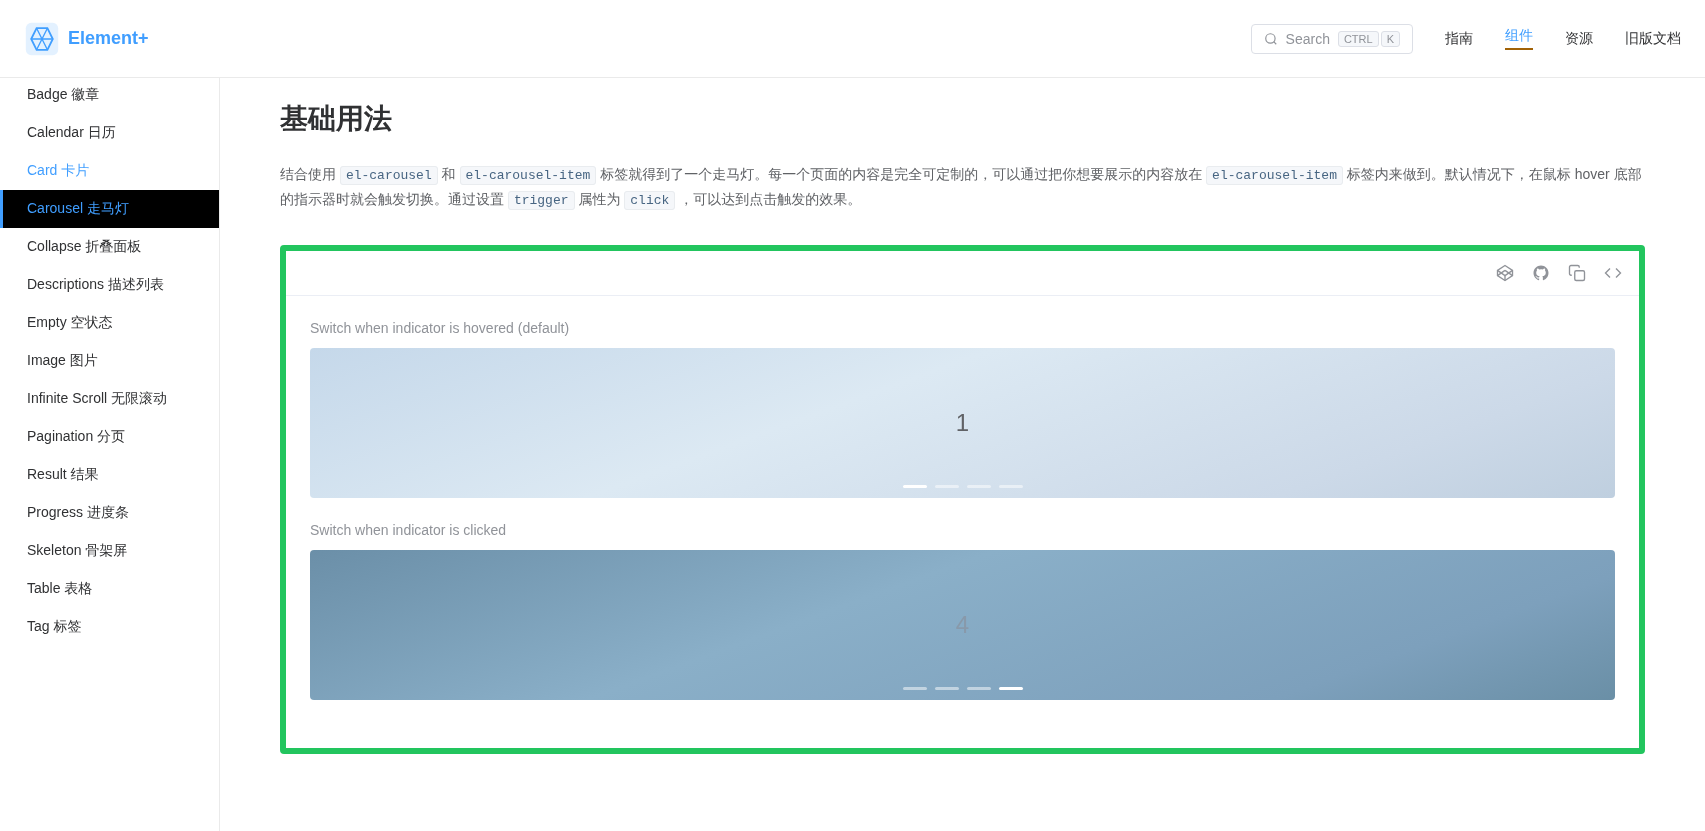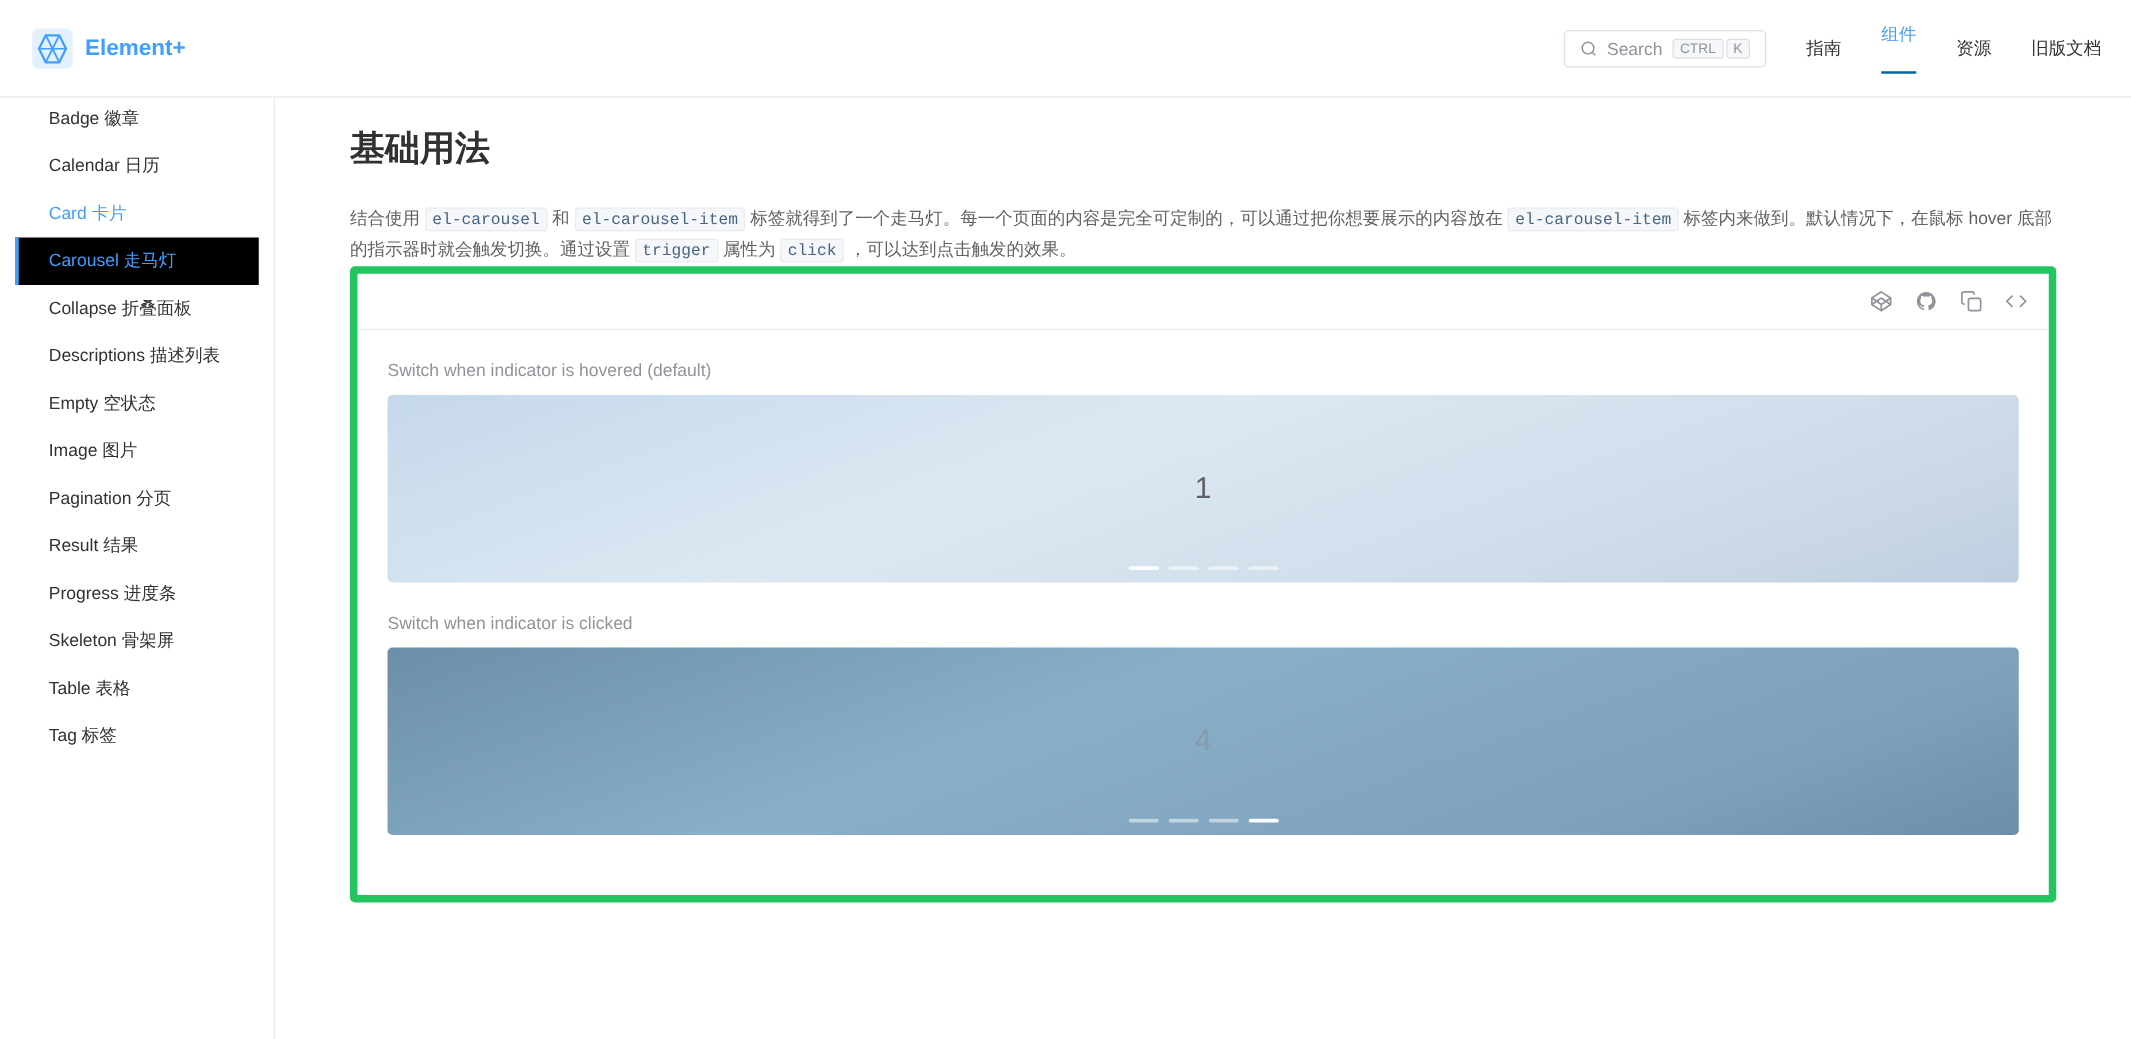--- a/index.html
+++ b/index.html
@@ -62,38 +62,38 @@
       font-size: 11px;
     }
     .nav-link {
       font-size: 14px;
       color: #303133;
       text-decoration: none;
       cursor: pointer;
     }
     .nav-link.active {
       color: #409eff;
-      border-bottom: 2px solid #0369a1;
-      padding-bottom: 20px;
+      border-bottom: 2px solid #a16207;
+      padding-bottom: 3px;
     }
 
     
     .layout {
       display: flex;
       margin-top: 60px;
       height: calc(100vh - 60px);
     }
 
     
     .sidebar {
       width: 220px;
       min-width: 220px;
       border-right: 1px solid #eaeaea;
       overflow-y: auto;
-      padding: 16px 12px;
+      padding: 16px 0;
       position: relative;
     }
     .sidebar::-webkit-scrollbar {
       width: 6px;
     }
     .sidebar::-webkit-scrollbar-track {
       background: transparent;
     }
     .sidebar::-webkit-scrollbar-thumb {
       background: #c0c4cc;
@@ -123,20 +123,21 @@
     .page-title {
       font-size: 28px;
       font-weight: bold;
       color: #303133;
       margin-bottom: 24px;
     }
     .description {
       font-size: 14px;
       line-height: 1.8;
       color: #606266;
+      margin-bottom: 32px;
     }
     .description code {
       background: #f5f7fa;
       border: 1px solid #e9ecef;
       border-radius: 3px;
       padding: 1px 5px;
       font-family: 'Courier New', monospace;
       font-size: 13px;
       color: #476582;
     }
@@ -260,20 +261,21 @@
 
   <aside class="sidebar">
     <div class="sidebar-item">Badge 徽章</div>
     <div class="sidebar-item">Calendar 日历</div>
     <div class="sidebar-item" style="color:#409eff;">Card 卡片</div>
     <div class="sidebar-item active">Carousel 走马灯</div>
     <div class="sidebar-item">Collapse 折叠面板</div>
     <div class="sidebar-item">Descriptions 描述列表</div>
     <div class="sidebar-item">Empty 空状态</div>
     <div class="sidebar-item">Image 图片</div>
+    <div class="sidebar-item">Infinite Scroll 无限滚动</div>
     <div class="sidebar-item">Pagination 分页</div>
     <div class="sidebar-item">Result 结果</div>
     <div class="sidebar-item">Progress 进度条</div>
     <div class="sidebar-item">Skeleton 骨架屏</div>
     <div class="sidebar-item">Table 表格</div>
     <div class="sidebar-item">Tag 标签</div>
   </aside>
 
   <main class="main-content">
     <h1 class="page-title">基础用法</h1>

